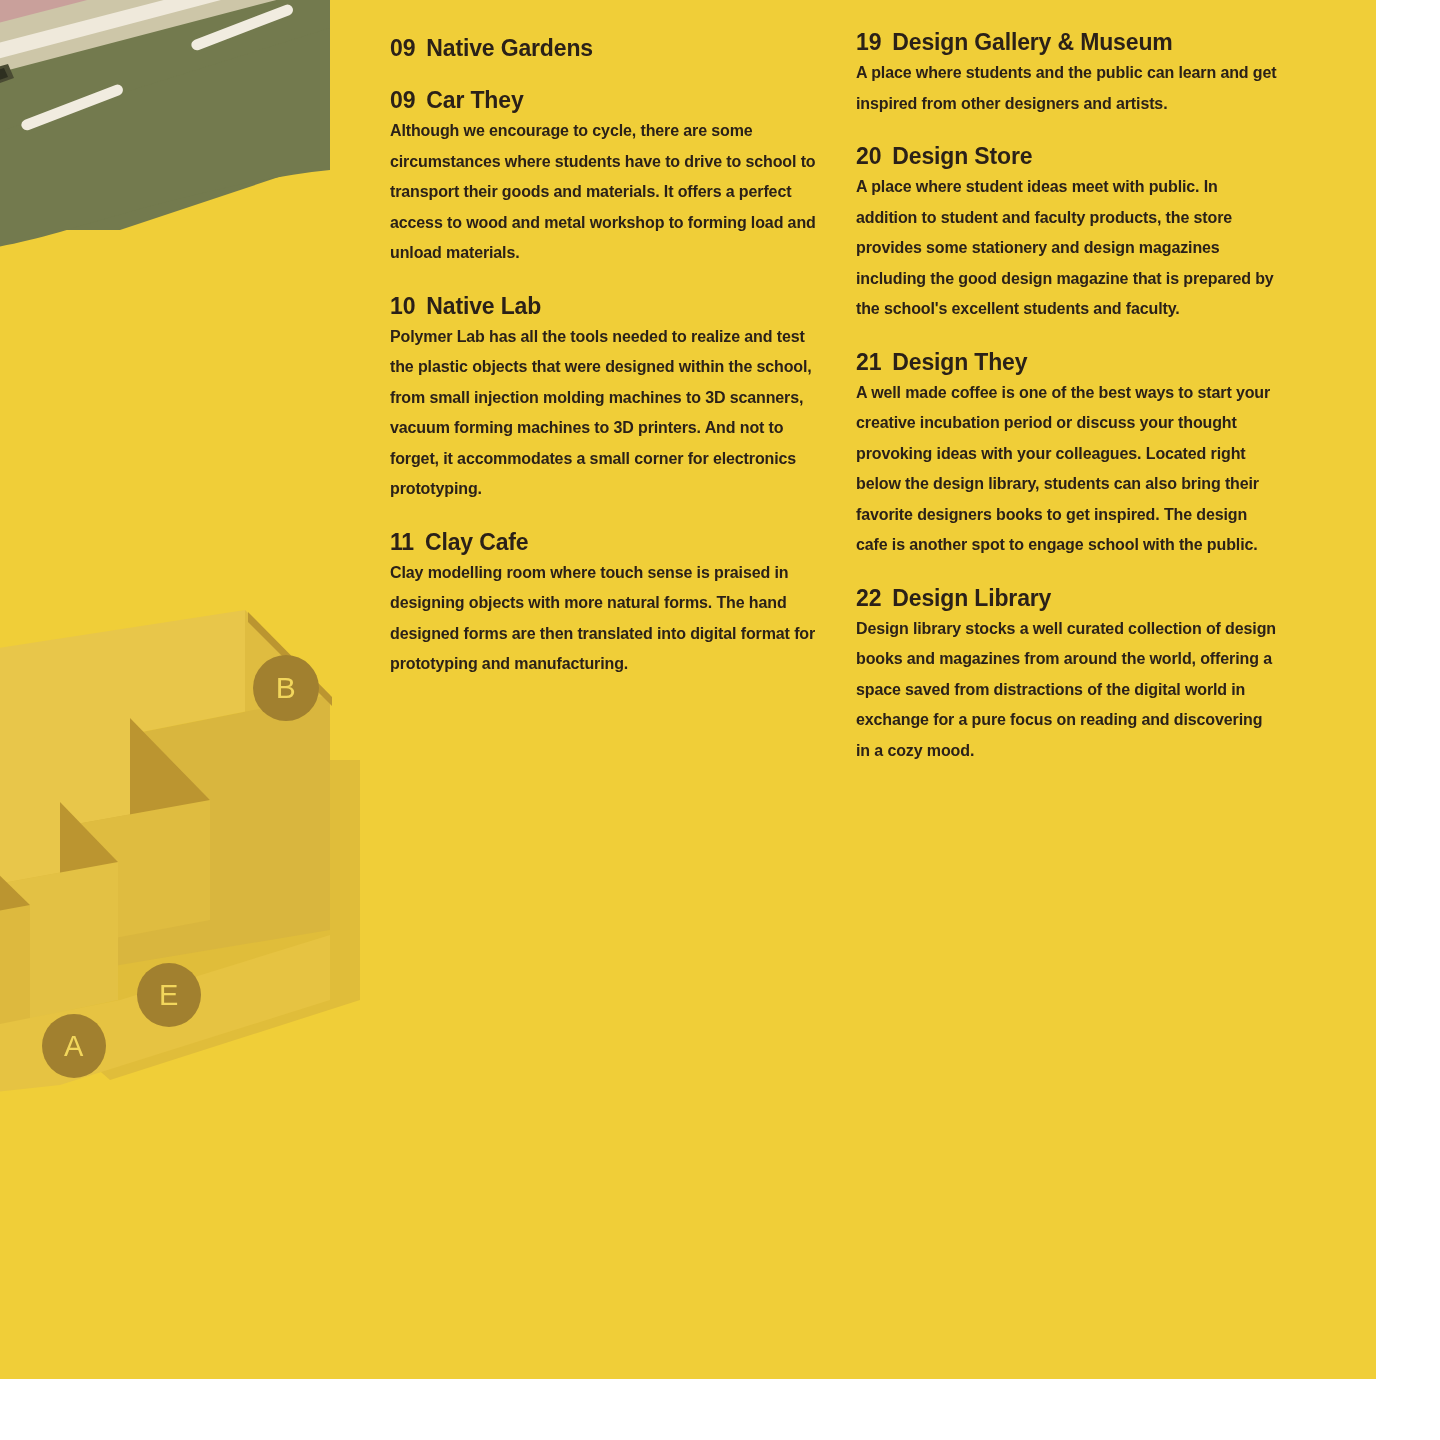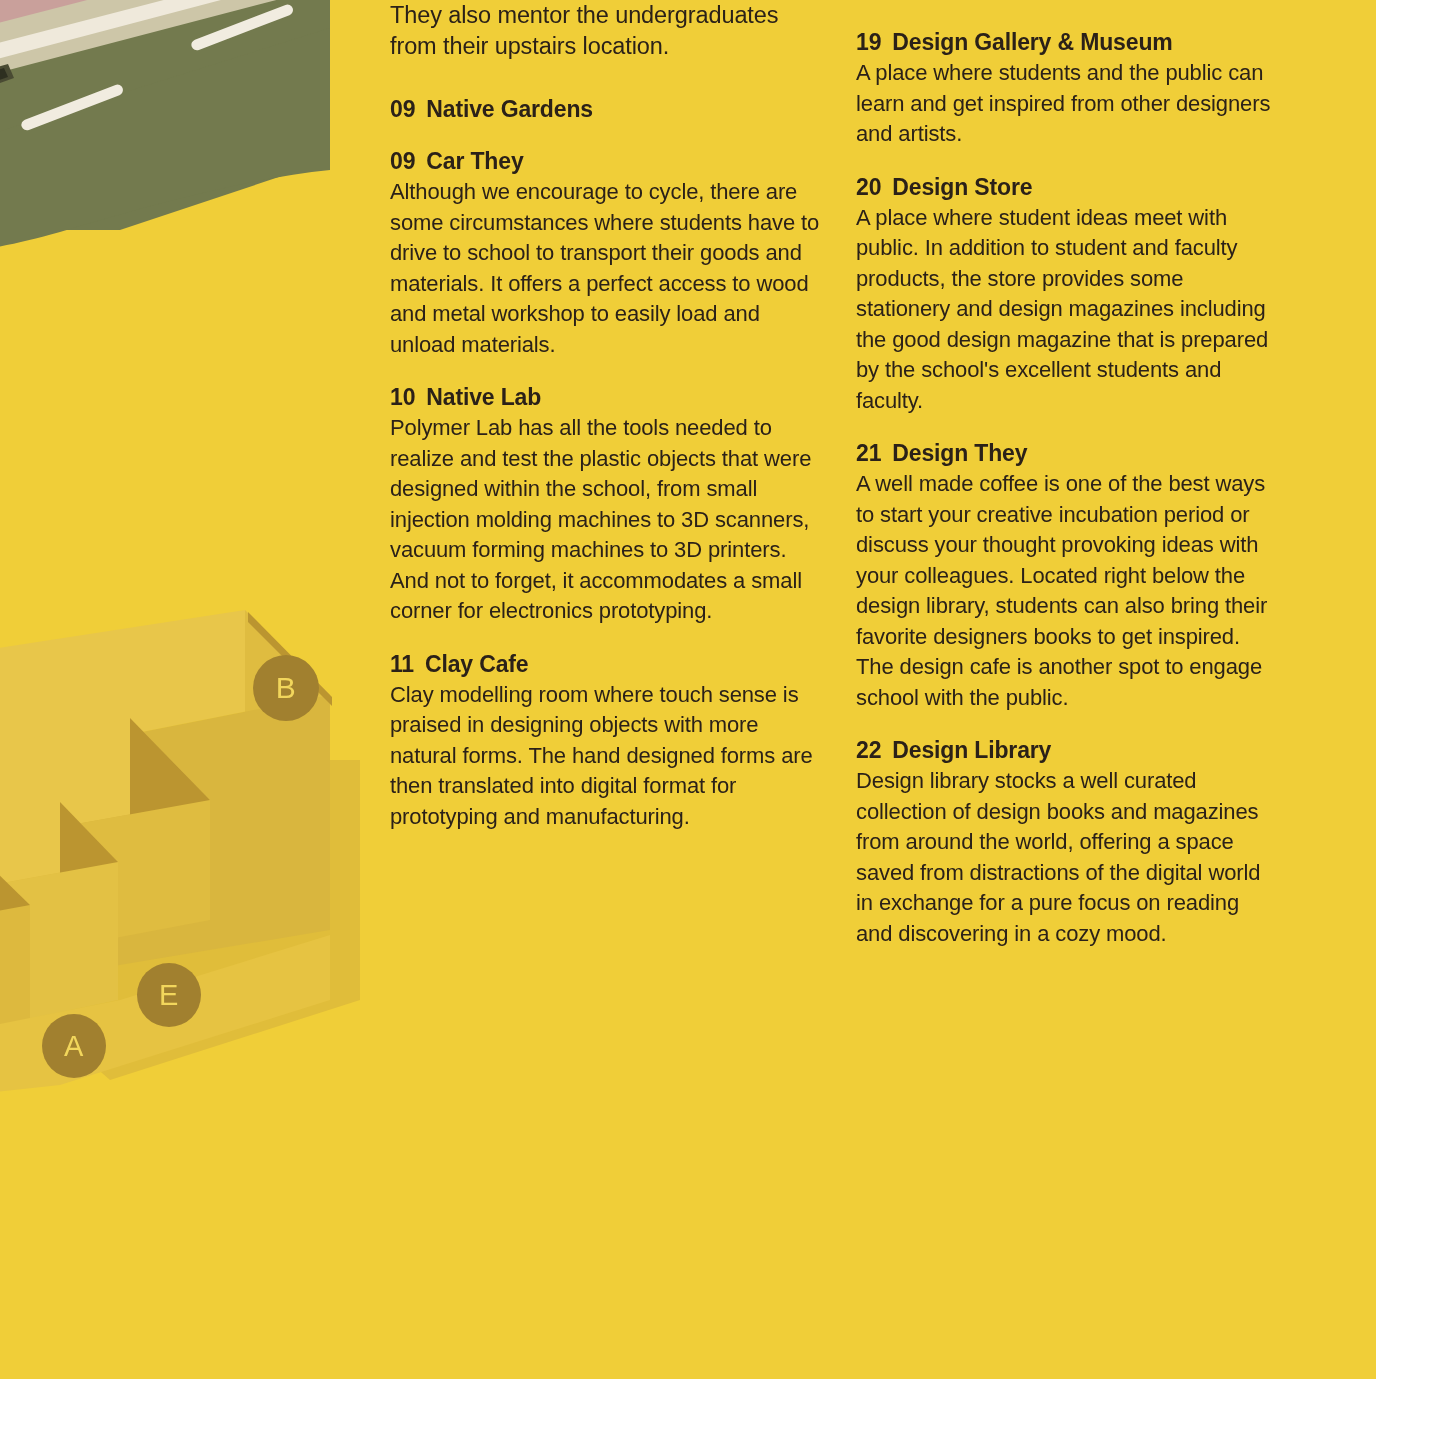--- a/index.html
+++ b/index.html
@@ -78,23 +78,23 @@
     font-size: 23px;
     line-height: 30px;
     font-weight: 700;
     letter-spacing: -0.15px;
     margin-bottom: 1px;
     white-space: nowrap;
   }
   .entry-num { margin-right: 11px; }
 
   .entry-body {
-    font-size: 22px;
+    font-size: 16px;
     line-height: 30.5px;
-    font-weight: 400;
+    font-weight: 700;
     letter-spacing: -0.12px;
   }
 </style>
 </head>
 <body>
 
 <div id="poster">
 
   <div id="illustration">
     <svg width="360" height="1379" viewBox="0 0 360 1379" xmlns="http://www.w3.org/2000/svg">
@@ -161,34 +161,33 @@
   </div>
   <div class="marker m-e">
     <span>E</span>
   </div>
   <div class="marker m-a">
     <span>A</span>
   </div>
 
   <div class="column" id="col-left">
 
-    <p class="lead-para">They also mentor the undergraduates from their upstairs location.</p>
 
     <div class="entry">
       <div class="entry-head">
         <span class="entry-num">09</span><span>Native Gardens</span>
       </div>
     </div>
 
 
     <div class="entry">
       <div class="entry-head">
         <span class="entry-num">09</span><span>Car They</span>
       </div>
-      <div class="entry-body">Although we encourage to cycle, there are some circumstances where students have to drive to school to transport their goods and materials. It offers a perfect access to wood and metal workshop to easily load and unload materials.</div>
+      <div class="entry-body">Although we encourage to cycle, there are some circumstances where students have to drive to school to transport their goods and materials. It offers a perfect access to wood and metal workshop to forming load and unload materials.</div>
     </div>
 
     <div class="entry">
       <div class="entry-head">
         <span class="entry-num">10</span><span>Native Lab</span>
       </div>
       <div class="entry-body">Polymer Lab has all the tools needed to realize and test the plastic objects that were designed within the school, from small injection molding machines to 3D scanners, vacuum forming machines to 3D printers. And not to forget, it accommodates a small corner for electronics prototyping.</div>
     </div>
 
     <div class="entry">

